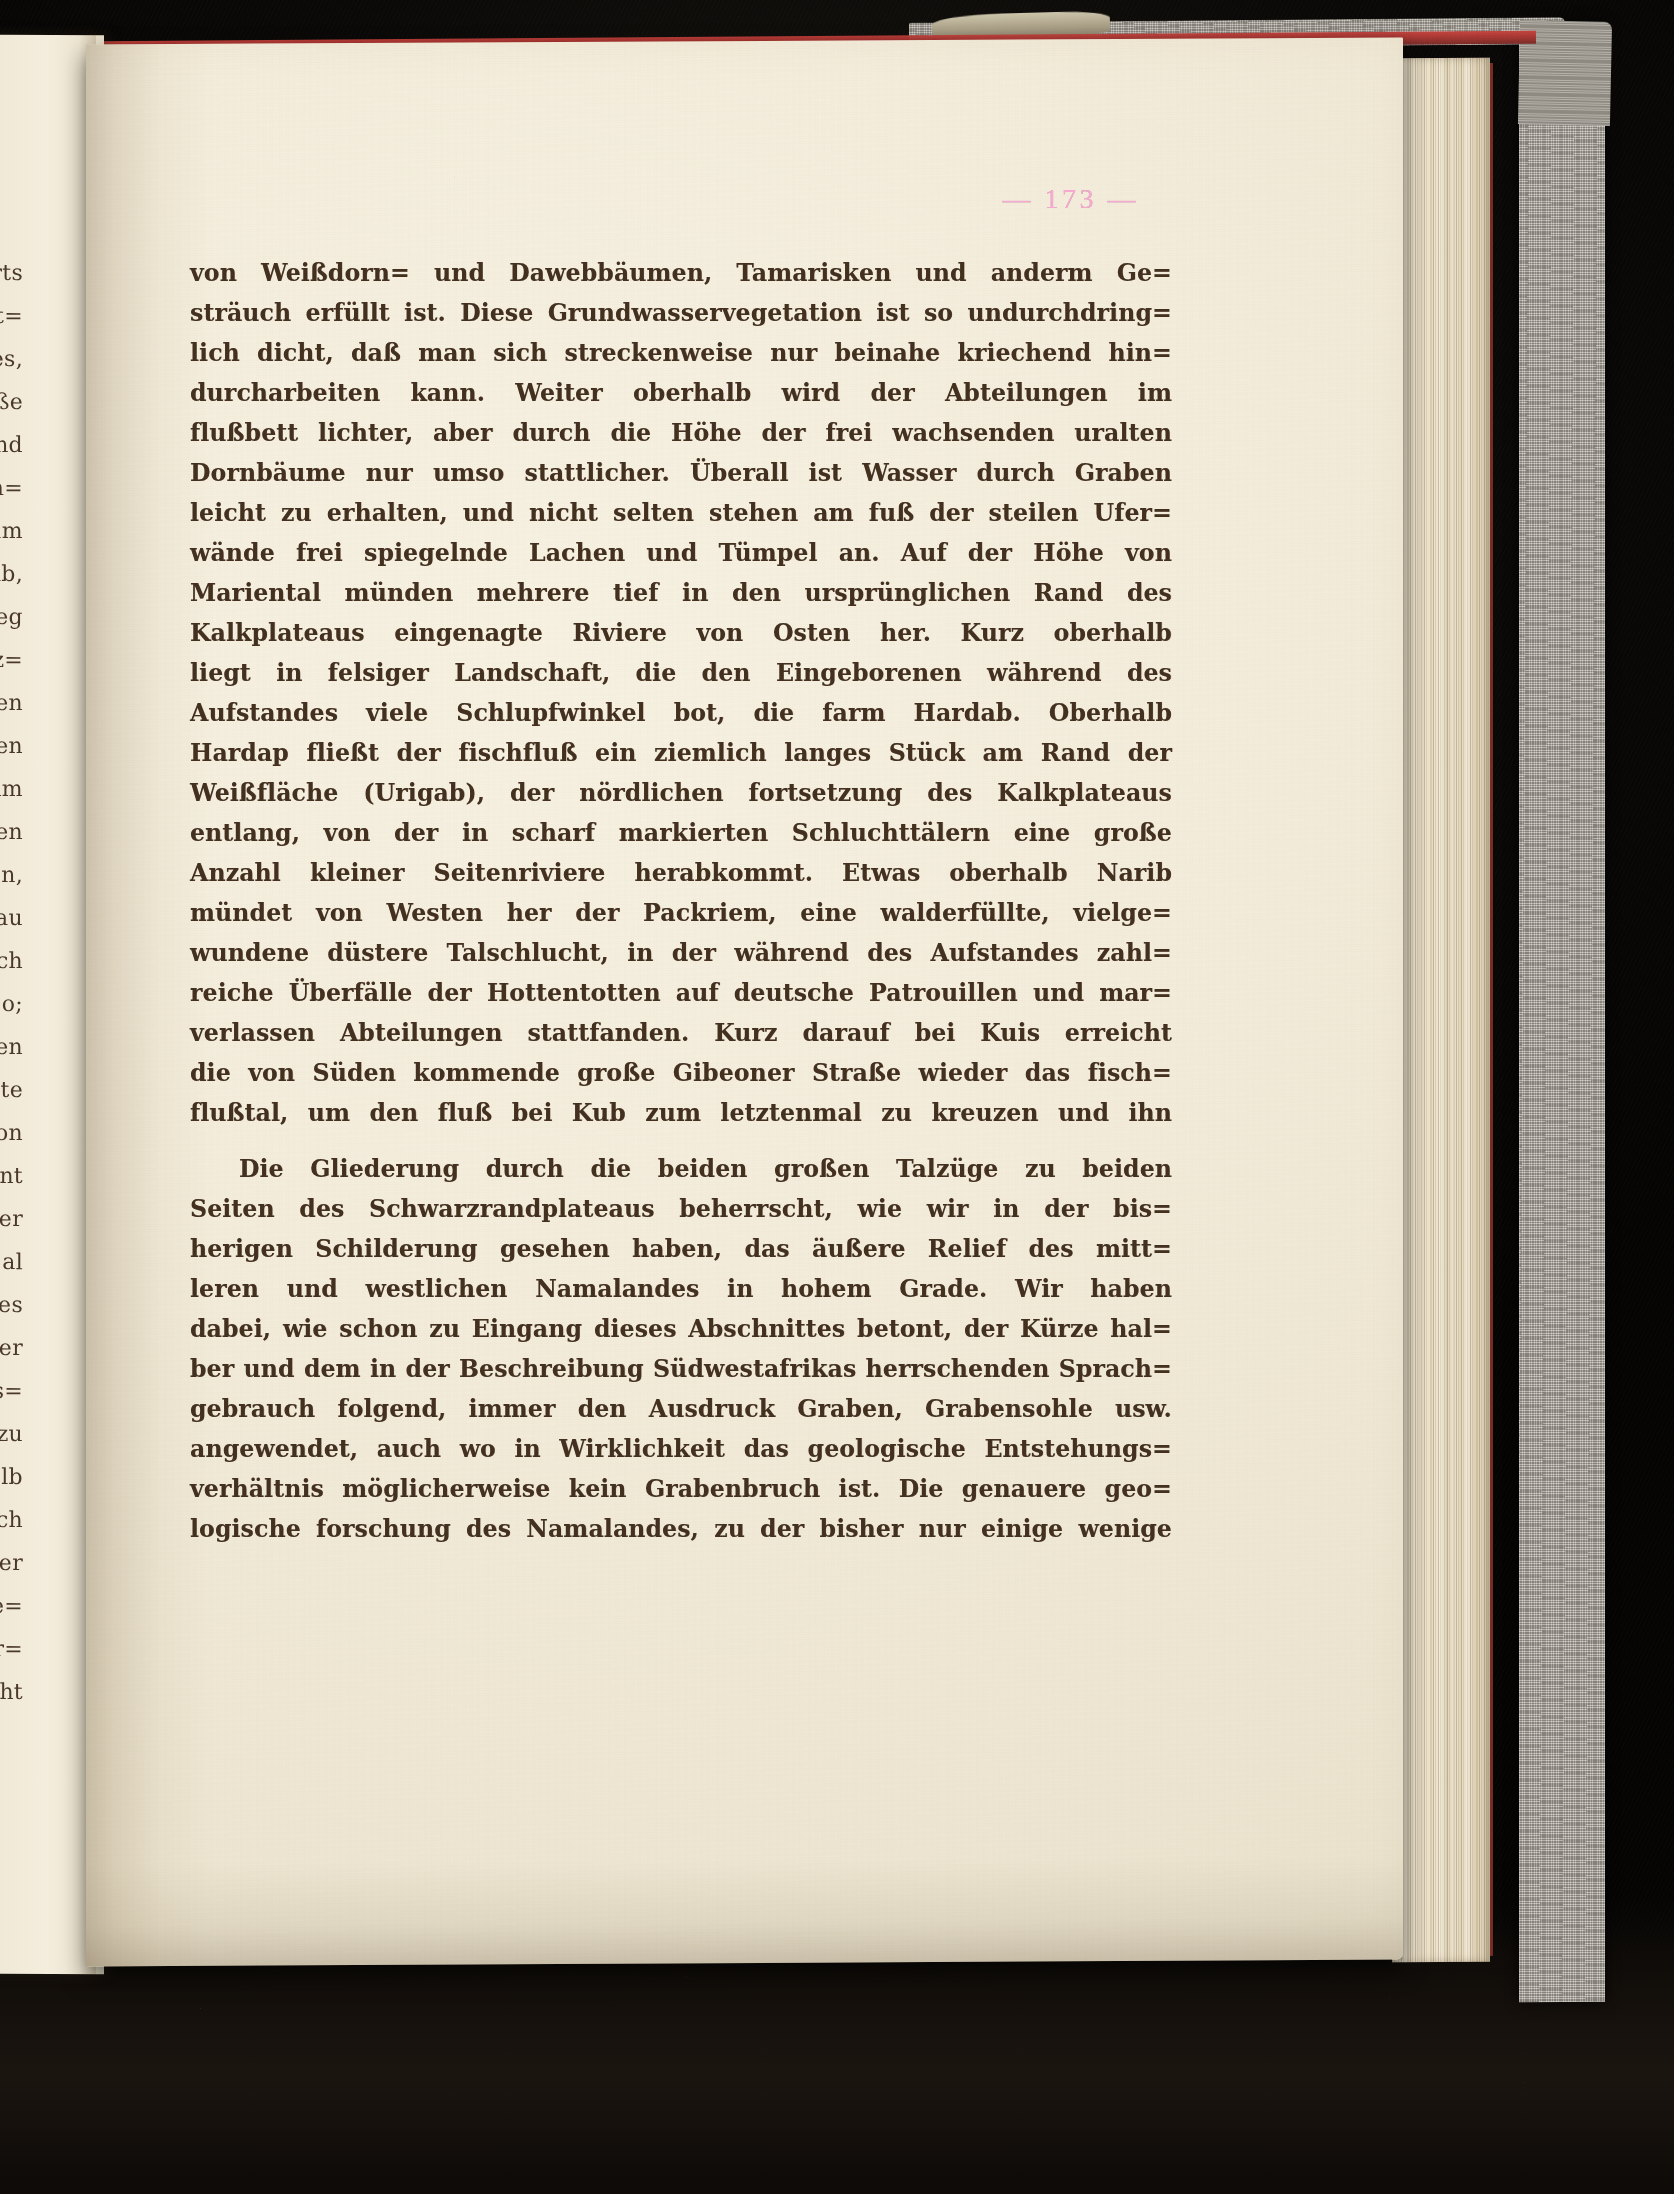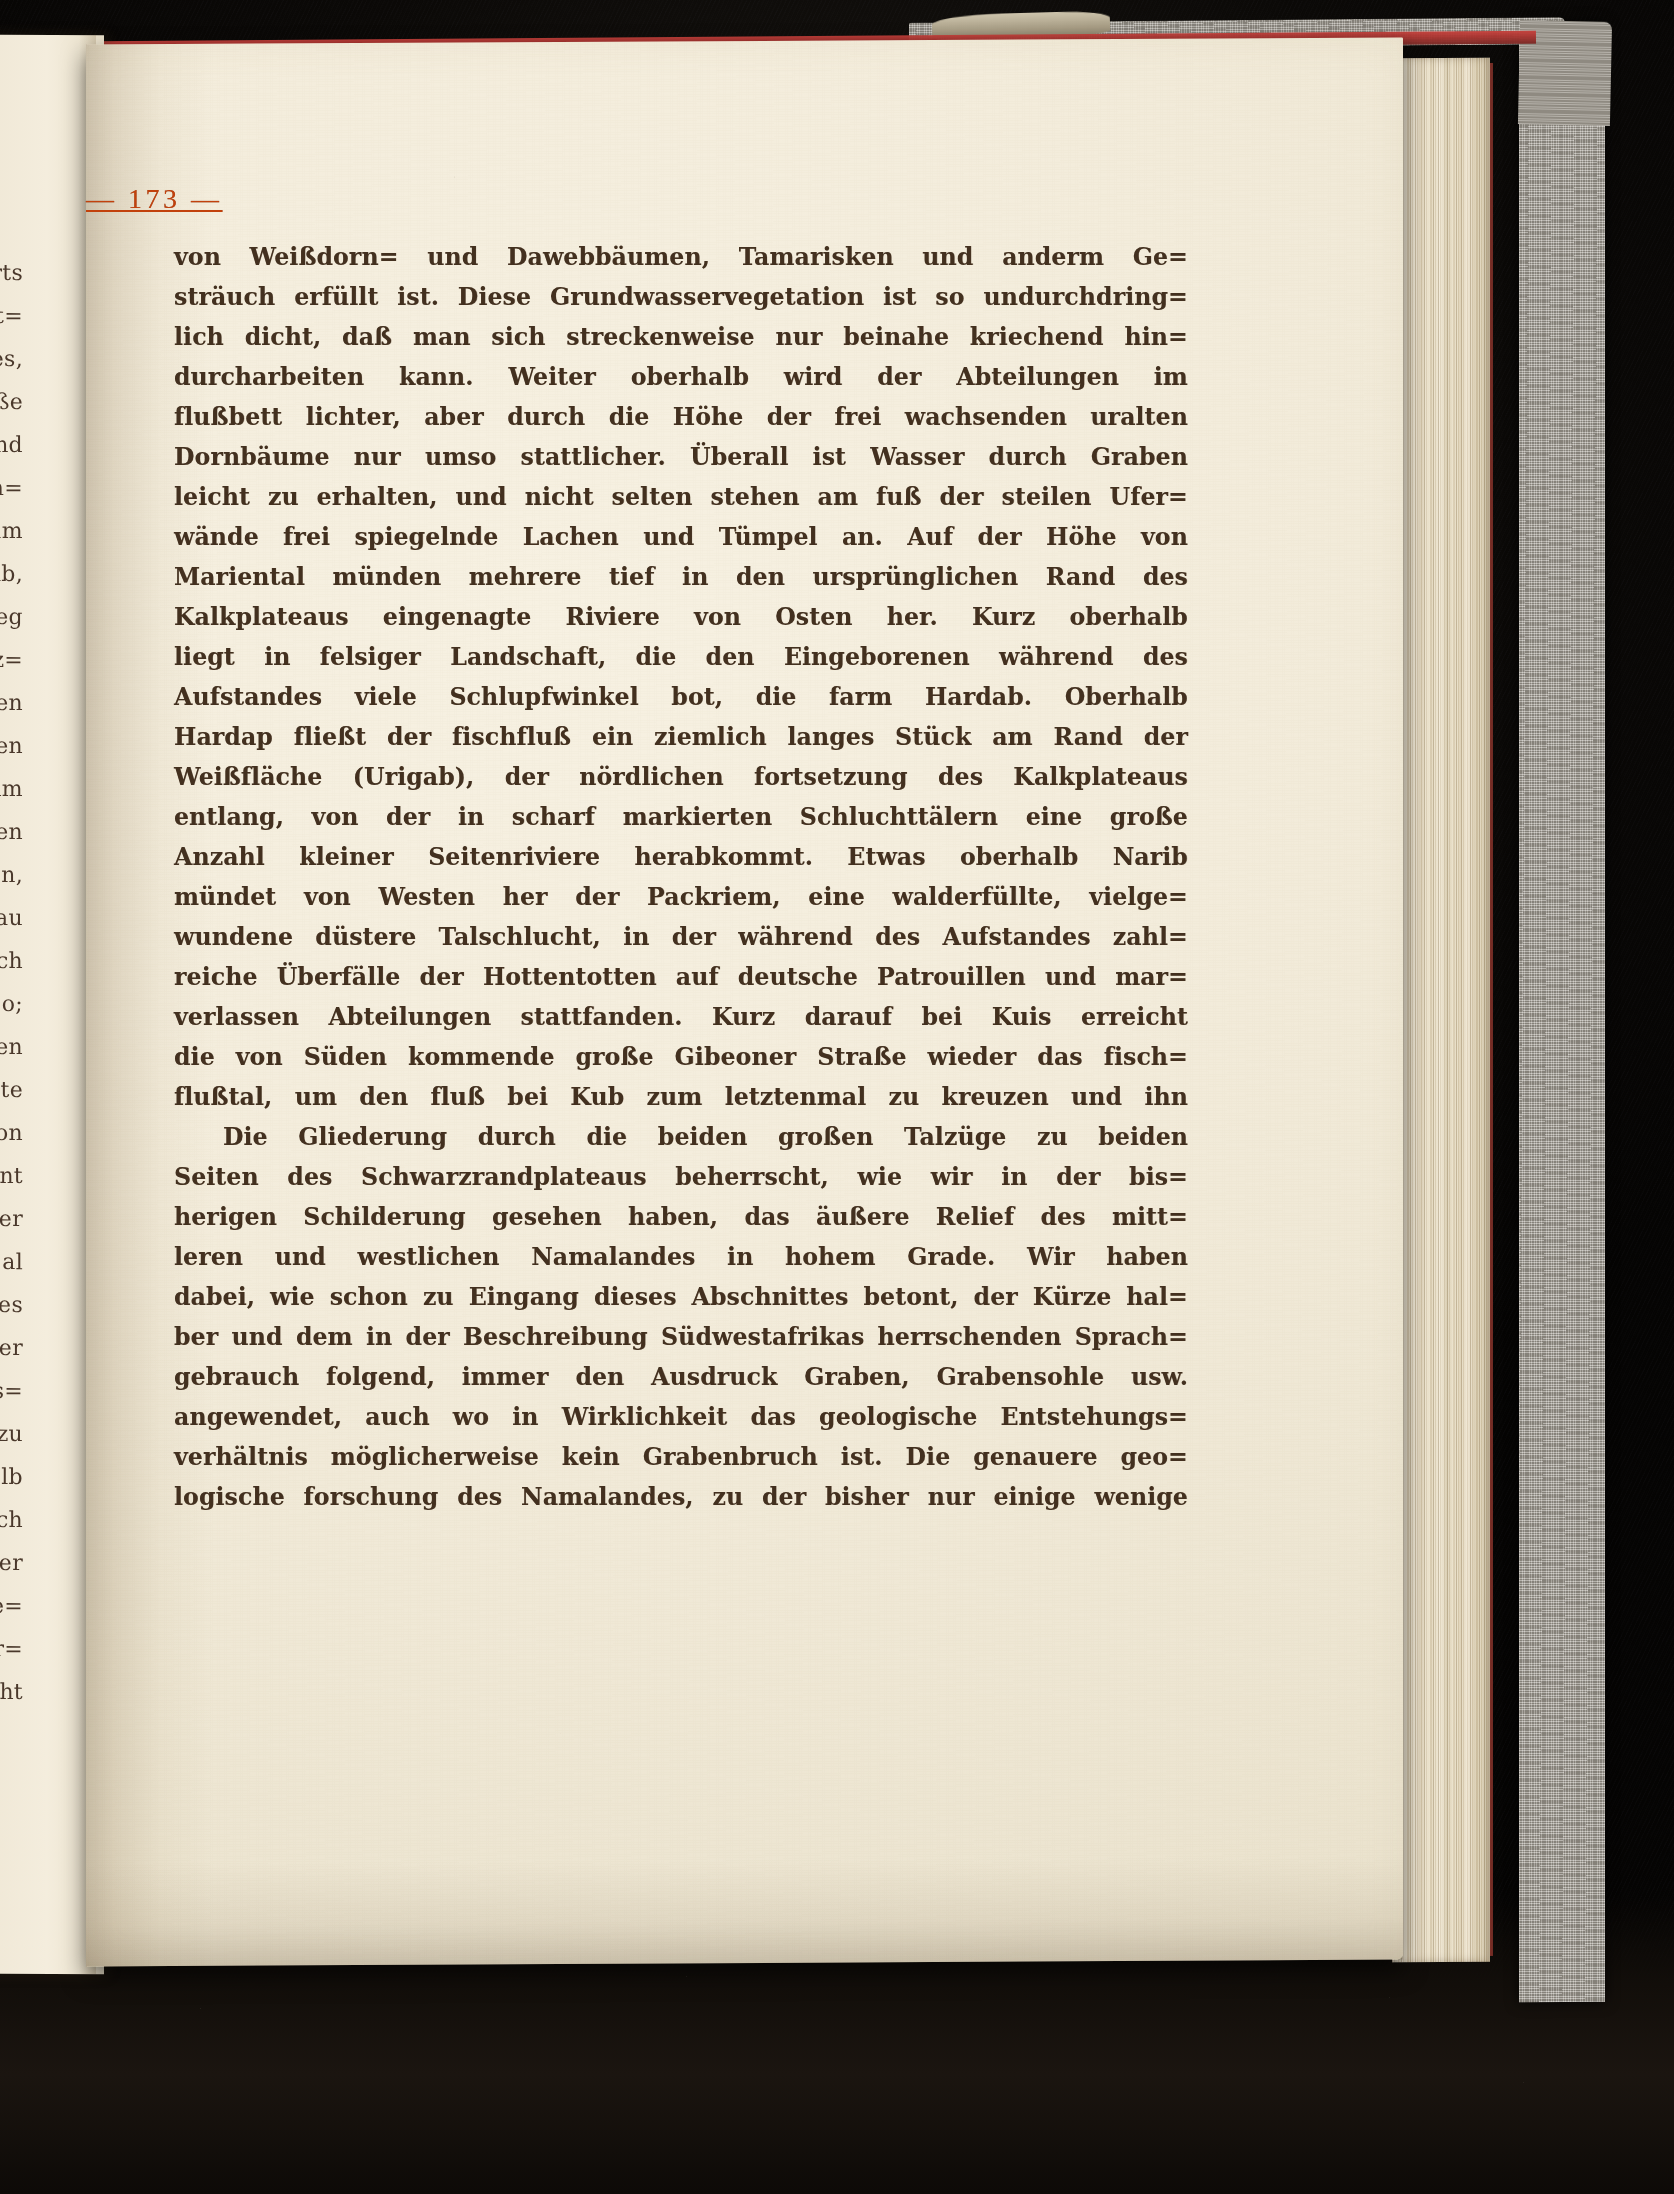--- a/index.html
+++ b/index.html
@@ -228,37 +228,36 @@
     transform: skewY(0.25deg);
   }
   .verso-text div { white-space: nowrap; }
 
   
   .folio {
     position: absolute;
     left: 86px;
     top: 183px;
     width: 1053px;
-    text-align: left;
+    text-align: right;
     font-family: "Liberation Serif", "DejaVu Serif", serif;
     font-size: 28px;
     letter-spacing: 3.5px;
-    color: #c2410c;
+    color: #f9a8d4;
     text-shadow: 0 0 0.6px rgba(60,44,32,.45);
-    text-decoration: underline;
   }
 
   .textblock {
     position: absolute;
     left: 174px;
     top: 230px;
     width: 1014px;
     color: #43301f;
   }
-  .para { margin: 0; }
+  .para { margin: 16px; }
   .para + .para { margin-top: 0; }
   .line {
     display: flex;
     height: 40px;
     align-items: flex-end;
     font-family: "DejaVu Serif", "Liberation Serif", serif;
     font-size: 23.6px;
     font-weight: 600;
     line-height: 1;
     color: #43301f;

